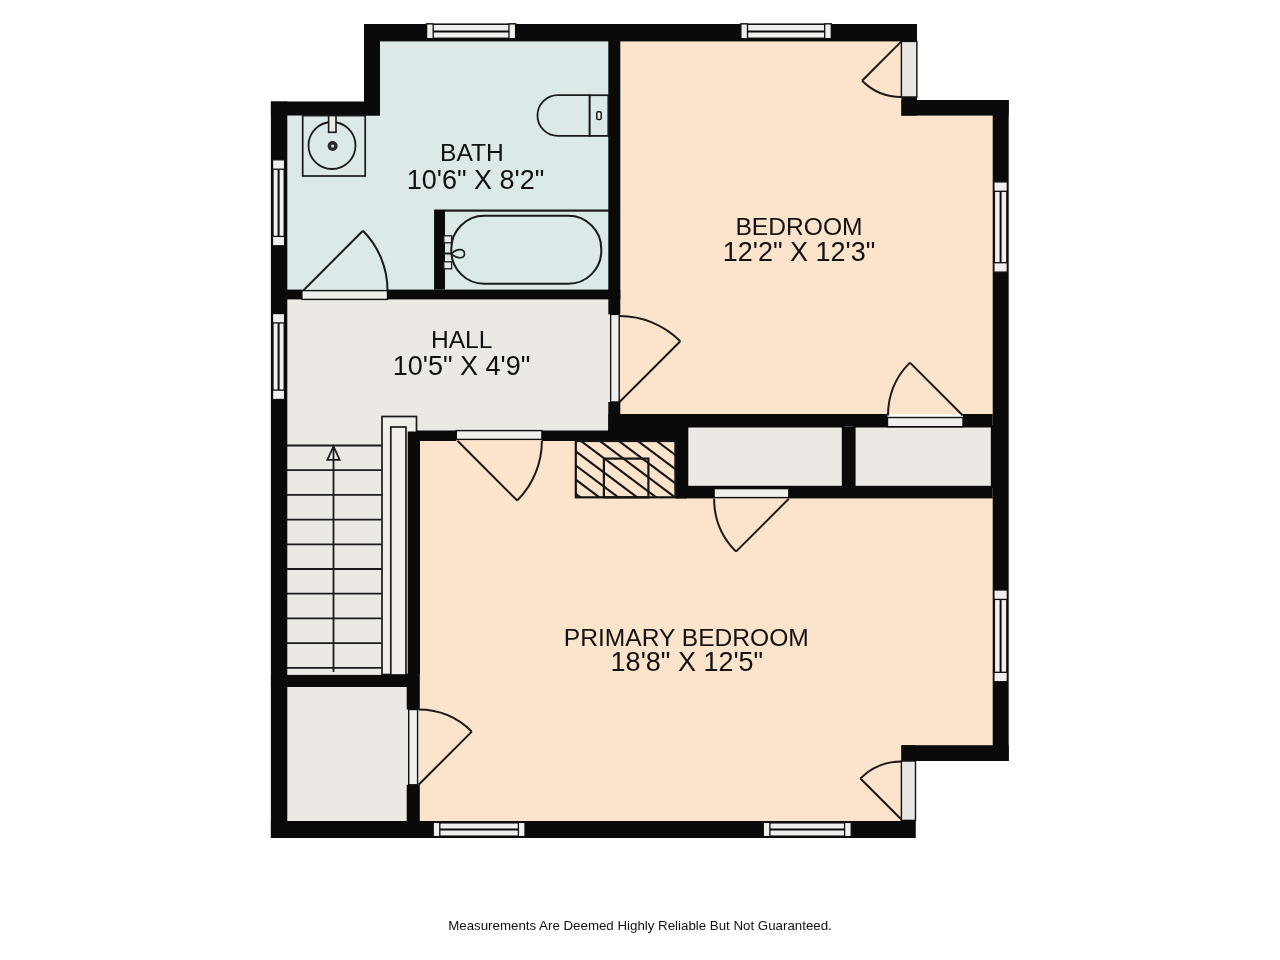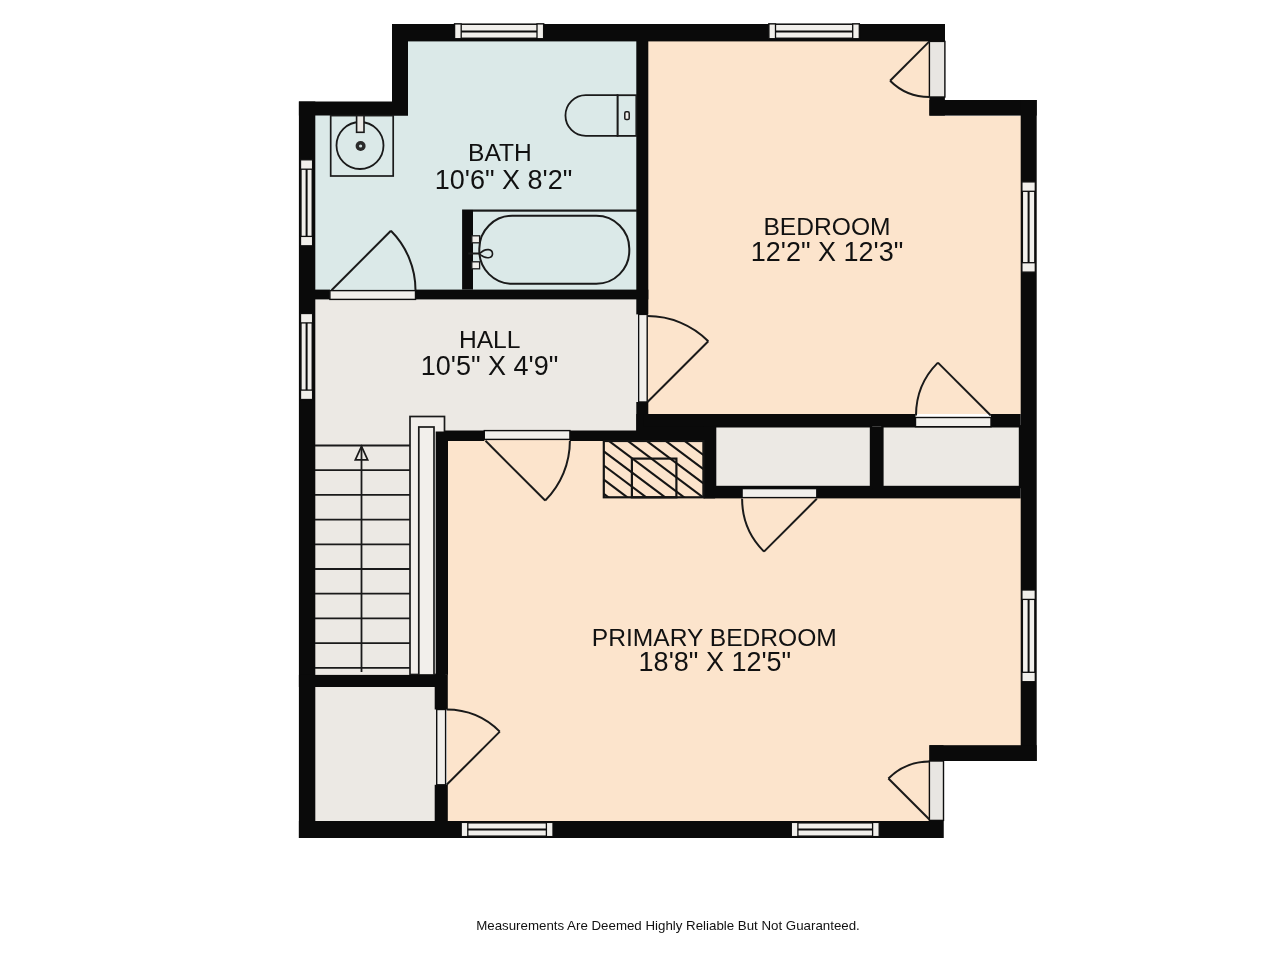--- a/index.html
+++ b/index.html
@@ -1,16 +1,16 @@
 <!DOCTYPE html>
 <html><head>
 <meta charset="utf-8">
 <style>
   html,body{margin:0;padding:0;background:#ffffff;}
-  .wrap{width:1124px;height:960px;position:relative;background:#ffffff;padding-left:28px;}
+  .wrap{width:1124px;height:960px;position:relative;background:#ffffff;}
   svg{display:block;}
   text{font-family:"Liberation Sans", sans-serif;fill:#111111;}
 </style>
 </head>
 <body>
 <div class="wrap">
 <svg width="1280" height="960" viewBox="0 0 1280 960">
 <defs>
   <clipPath id="chimclip">
           <rect x="575.8" y="441" width="99.6" height="56.3"></rect>

